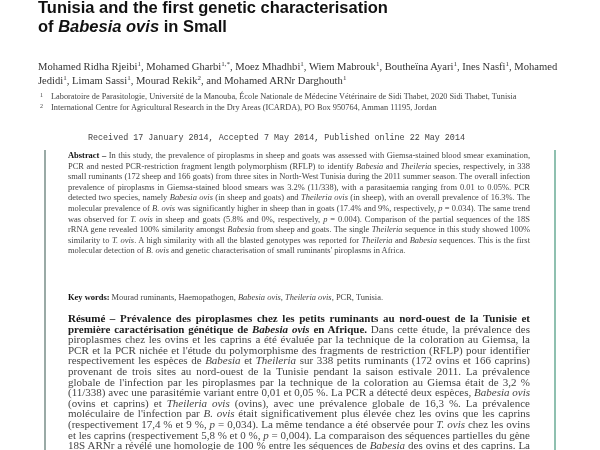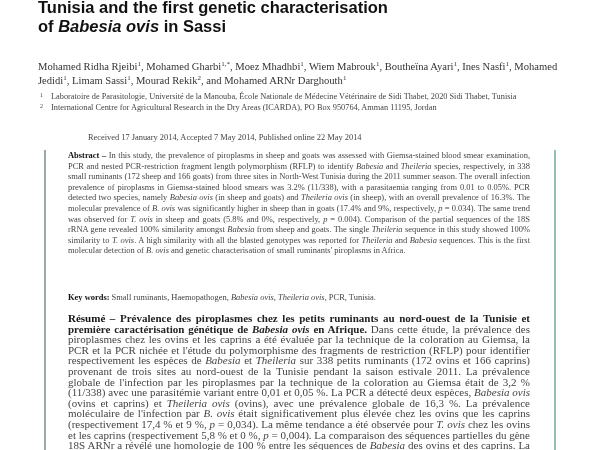--- a/index.html
+++ b/index.html
@@ -4,35 +4,35 @@
 <style>
   html, body { margin: 0; padding: 0; background: #ffffff; }
   body { width: 600px; height: 450px; overflow: hidden; position: relative; font-family: "Liberation Serif", serif; color: #222; }
   .title { position: absolute; left: 38px; top: -2px; width: 520px; font-family: "Liberation Sans", sans-serif; font-weight: bold; font-size: 16.5px; line-height: 19px; color: #111; }
   .title i { font-style: italic; }
   .authors { position: absolute; left: 38px; top: 60px; width: 520px; font-size: 10.6px; line-height: 13.5px; color: #333; }
   .authors sup { font-size: 7px; vertical-align: top; position: relative; top: -2px; }
   .affils { position: absolute; left: 40px; top: 92px; width: 520px; font-size: 8.3px; line-height: 10.6px; color: #444; }
   .affil { position: relative; padding-left: 11px; }
   .affil .num { position: absolute; left: 0; top: -2px; font-size: 6px; }
-  .received { position: absolute; left: 88px; top: 133px; font-size: 8.4px; color: #444; }
+  .received { position: absolute; left: 88px; top: 133px; font-size: 8.4px; color: #444; font-family: Liberation Mono, monospace; }
   .box { position: absolute; left: 44px; top: 150px; width: 508px; height: 310px; border-left: 2px solid #9aaaa6; border-right: 2px solid #8fc0b0; }
   .abstract { position: absolute; left: 68px; top: 150px; width: 462px; font-size: 8.45px; line-height: 10.6px; color: #444; text-align: justify; }
   .abstract .label, .keywords .label, .resume .label { font-family: Liberation Serif, serif; font-weight: bold; color: #111; }
   .keywords { position: absolute; left: 68px; top: 292px; width: 462px; font-size: 8.45px; color: #444; }
   .resume { position: absolute; left: 68px; top: 313px; width: 462px; font-size: 11px; line-height: 10.6px; color: #444; text-align: justify; }
   .resume .rtitle { font-weight: bold; color: #222; }
   i { }
 </style>
 </head>
 <body>
 
 <div class="title">
   <div>Tunisia and the first genetic characterisation</div>
-  <div><span>of </span><i>Babesia ovis</i><span> in Sassi</span></div>
+  <div><span>of </span><i>Babesia ovis</i><span> in Small</span></div>
 </div>
 
 <div class="authors">
   <span><span>Mohamed Ridha Rjeibi</span><sup>1</sup></span>,
   <span><span>Mohamed Gharbi</span><sup>1,*</sup></span>,
   <span><span>Moez Mhadhbi</span><sup>1</sup></span>,
   <span><span>Wiem Mabrouk</span><sup>1</sup></span>,
   <span><span>Boutheïna Ayari</span><sup>1</sup></span>,
   <span><span>Ines Nasfi</span><sup>1</sup></span>,
   <span><span>Mohamed Jedidi</span><sup>1</sup></span>,
@@ -45,15 +45,15 @@
   <div class="affil"><span class="num">1</span><span>Laboratoire de Parasitologie, Université de la Manouba, École Nationale de Médecine Vétérinaire de Sidi Thabet, 2020 Sidi Thabet, Tunisia</span></div>
   <div class="affil"><span class="num">2</span><span>International Centre for Agricultural Research in the Dry Areas (ICARDA), PO Box 950764, Amman 11195, Jordan</span></div>
 </div>
 
 <div class="received">Received 17 January 2014, Accepted 7 May 2014, Published online 22 May 2014</div>
 
 <div class="box"></div>
 
 <div class="abstract"><span class="label">Abstract –</span><span> In this study, the prevalence of piroplasms in sheep and goats was assessed with Giemsa-stained blood smear examination, PCR and nested PCR-restriction fragment length polymorphism (RFLP) to identify </span><i>Babesia</i><span> and </span><i>Theileria</i><span> species, respectively, in 338 small ruminants (172 sheep and 166 goats) from three sites in North-West Tunisia during the 2011 summer season. The overall infection prevalence of piroplasms in Giemsa-stained blood smears was 3.2% (11/338), with a parasitaemia ranging from 0.01 to 0.05%. PCR detected two species, namely </span><i>Babesia ovis</i><span> (in sheep and goats) and </span><i>Theileria ovis</i><span> (in sheep), with an overall prevalence of 16.3%. The molecular prevalence of </span><i>B. ovis</i><span> was significantly higher in sheep than in goats (17.4% and 9%, respectively, </span><i>p</i><span> = 0.034). The same trend was observed for </span><i>T. ovis</i><span> in sheep and goats (5.8% and 0%, respectively, </span><i>p</i><span> = 0.004). Comparison of the partial sequences of the 18S rRNA gene revealed 100% similarity amongst </span><i>Babesia</i><span> from sheep and goats. The single </span><i>Theileria</i><span> sequence in this study showed 100% similarity to </span><i>T. ovis</i><span>. A high similarity with all the blasted genotypes was reported for </span><i>Theileria</i><span> and </span><i>Babesia</i><span> sequences. This is the first molecular detection of </span><i>B. ovis</i><span> and genetic characterisation of small ruminants' piroplasms in Africa.</span></div>
 
-<div class="keywords"><span class="label">Key words:</span><span> Small ruminants, Haemopathogen, </span><i>Babesia ovis</i><span>, </span><i>Theileria ovis</i><span>, PCR, Tunisia.</span></div>
+<div class="keywords"><span class="label">Key words:</span><span> Mourad ruminants, Haemopathogen, </span><i>Babesia ovis</i><span>, </span><i>Theileria ovis</i><span>, PCR, Tunisia.</span></div>
 
 <div class="resume"><span class="label">Résumé –</span><span class="rtitle"><span> Prévalence des piroplasmes chez les petits ruminants au nord-ouest de la Tunisie et première caractérisation génétique de </span><i>Babesia ovis</i><span> en Afrique.</span></span><span> Dans cette étude, la prévalence des piroplasmes chez les ovins et les caprins a été évaluée par la technique de la coloration au Giemsa, la PCR et la PCR nichée et l'étude du polymorphisme des fragments de restriction (RFLP) pour identifier respectivement les espèces de </span><i>Babesia</i><span> et </span><i>Theileria</i><span> sur 338 petits ruminants (172 ovins et 166 caprins) provenant de trois sites au nord-ouest de la Tunisie pendant la saison estivale 2011. La prévalence globale de l'infection par les piroplasmes par la technique de la coloration au Giemsa était de 3,2 % (11/338) avec une parasitémie variant entre 0,01 et 0,05 %. La PCR a détecté deux espèces, </span><i>Babesia ovis</i><span> (ovins et caprins) et </span><i>Theileria ovis</i><span> (ovins), avec une prévalence globale de 16,3 %. La prévalence moléculaire de l'infection par </span><i>B. ovis</i><span> était significativement plus élevée chez les ovins que les caprins (respectivement 17,4 % et 9 %, </span><i>p</i><span> = 0,034). La même tendance a été observée pour </span><i>T. ovis</i><span> chez les ovins et les caprins (respectivement 5,8 % et 0 %, </span><i>p</i><span> = 0,004). La comparaison des séquences partielles du gène 18S ARNr a révélé une homologie de 100 % entre les séquences de </span><i>Babesia</i><span> des ovins et des caprins. La seule séquence de</span></div>
 
 </body></html>

